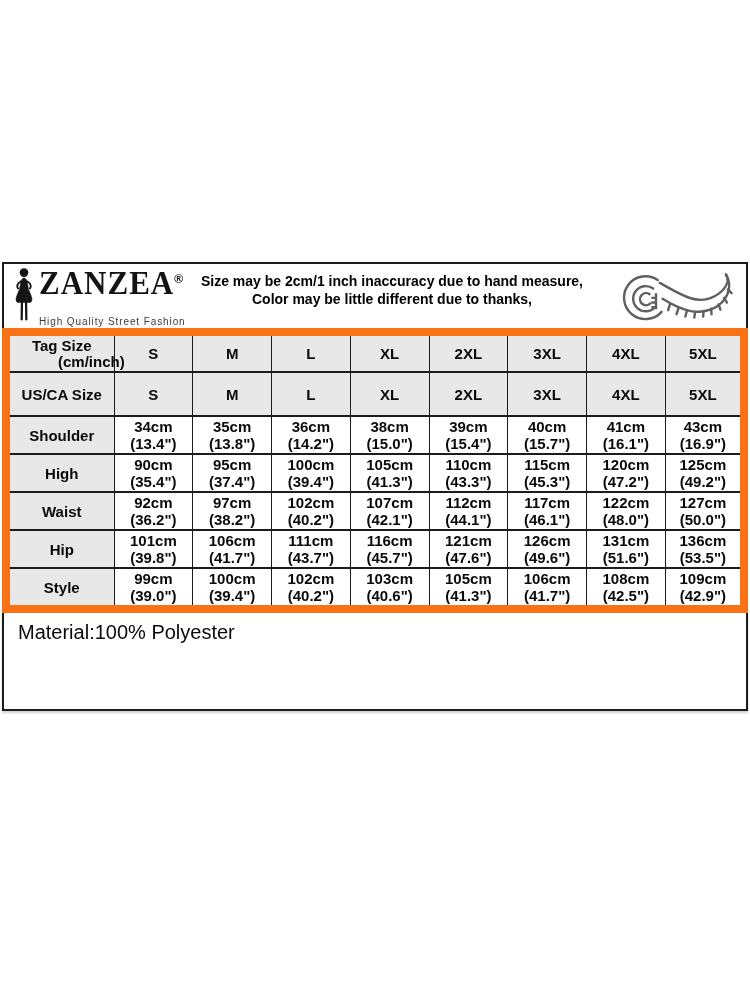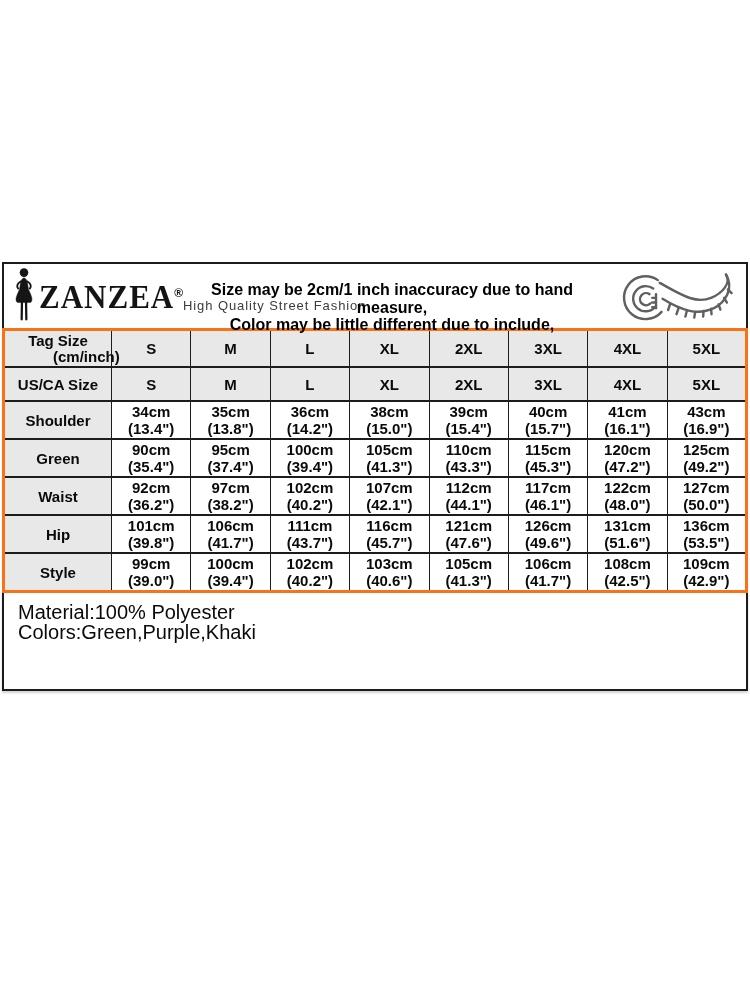--- a/index.html
+++ b/index.html
@@ -10,48 +10,48 @@
   }
   .sheet{position:absolute;top:262px;left:2px;width:746px;box-sizing:border-box;}
 
   
   .header-band{
     display:flex;align-items:stretch;height:66px;box-sizing:border-box;
     border:2px solid #1c1c1c;border-bottom:0;background:#fff;
   }
   .logo-block{width:186px;display:flex;align-items:center;padding-left:7px;box-sizing:border-box;}
   .figure-wrap{width:26px;height:58px;flex:0 0 auto;margin-right:2px;}
-  .logo-text{display:flex;flex-direction:row;}
+  .logo-text{display:flex;flex-direction:column;}
   .brand-line{
     font-family:"Liberation Serif",serif;font-weight:bold;font-size:31px;
     line-height:28px;letter-spacing:1px;color:#141414;transform:scaleY(1.06);
     white-space:nowrap;
   }
   .brand-line sup{font-size:12px;font-family:"Liberation Sans",sans-serif;font-weight:bold;vertical-align:10px;letter-spacing:0;}
-  .tagline{font-size:13px;letter-spacing:.9px;color:#3c3c3c;margin-top:19px;white-space:nowrap;}
+  .tagline{font-size:10px;letter-spacing:.9px;color:#3c3c3c;margin-top:19px;white-space:nowrap;}
   .disclaimer{
-    flex:1;text-align:center;font-weight:bold;font-size:16px;line-height:17.5px;
-    padding-top:17px;color:#000;
+    flex:1;text-align:center;font-weight:bold;font-size:14px;line-height:17.5px;
+    padding-top:9px;color:#000;
   }
   .tape-block{width:152px;display:flex;align-items:center;justify-content:center;}
 
   
   table.size-table{
     width:100%;border-collapse:collapse;table-layout:fixed;
-    border:3px solid #f97316;background:#fff;
+    border:8px solid #f97316;background:#fff;
   }
   .size-table col.c-label{width:108px;}
   .size-table th,.size-table td{
     border:solid #1c1c1c;border-width:2px 1px;
     text-align:center;vertical-align:middle;padding:1px 0;
     font-size:15px;font-weight:bold;color:#0a0a0a;
   }
   .size-table .shaded{background:#e8e8e8;}
   tr.r-tall{height:32px;}
-  tr.r-small{height:34px;}
+  tr.r-small{height:44px;}
   tr.r-meas{height:36px;margin-top:28px;}
   .cell-sub,.cell-line{line-height:17px;}
   .label-sub{line-height:16px;margin-left:48px;}
 
   
   .notes{
     border:2px solid #1c1c1c;border-top:0;box-sizing:border-box;
     min-height:98px;padding:10px 14px 12px;background:#fff;
     font-size:20px;line-height:19.5px;color:#0a0a0a;
     box-shadow:0 2px 2px rgba(0,0,0,.18);
@@ -75,21 +75,21 @@
           </g>
         </svg>
       </span>
       <div class="logo-text">
         <div class="brand-line"><span>ZANZEA</span><sup>®</sup></div>
         <div class="tagline">High Quality Street Fashion</div>
       </div>
     </div>
     <div class="disclaimer">
       <div>Size may be 2cm/1 inch inaccuracy due to hand measure,</div>
-      <div>Color may be little different due to include,</div>
+      <div>Color may be little different due to thanks,</div>
     </div>
     <div class="tape-block">
       <svg viewBox="0 0 150 62" width="140" height="58">
         <g fill="none" stroke="#606060" stroke-width="2.6" stroke-linecap="round">
           <path d="M62 14 A23 23 0 1 0 66 48"></path>
           <path d="M57 23 A13.5 13.5 0 1 0 59 43"></path>
           <path d="M53 29 A6.5 6.5 0 1 0 54 39"></path>
           <path d="M60 29 L60 44"></path>
           <path d="M60 33 l-4 0 M60 38 l-4 0 M60 43 l-4 0"></path>
           <path d="M64 17 C86 29 102 40 119 33 C131 28 141 17 135 8"></path>
@@ -172,21 +172,21 @@
             <div class="cell-line">41cm</div>
             <div class="cell-sub">(16.1")</div>
           </td>
           <td>
             <div class="cell-line">43cm</div>
             <div class="cell-sub">(16.9")</div>
           </td>
         </tr>
         <tr class="r-meas">
           <th class="shaded">
-            <div>Green</div>
+            <div>High</div>
           </th>
           <td>
             <div class="cell-line">90cm</div>
             <div class="cell-sub">(35.4")</div>
           </td>
           <td>
             <div class="cell-line">95cm</div>
             <div class="cell-sub">(37.4")</div>
           </td>
           <td>
@@ -323,16 +323,15 @@
           <td>
             <div class="cell-line">109cm</div>
             <div class="cell-sub">(42.9")</div>
           </td>
         </tr>
       </tbody>
   </table>
 
   <div class="notes">
     <div>Material:100% Polyester</div>
-    <div>Colors:Green,Purple,Khaki</div>
   </div>
 
 </div>
 
 </body></html>

